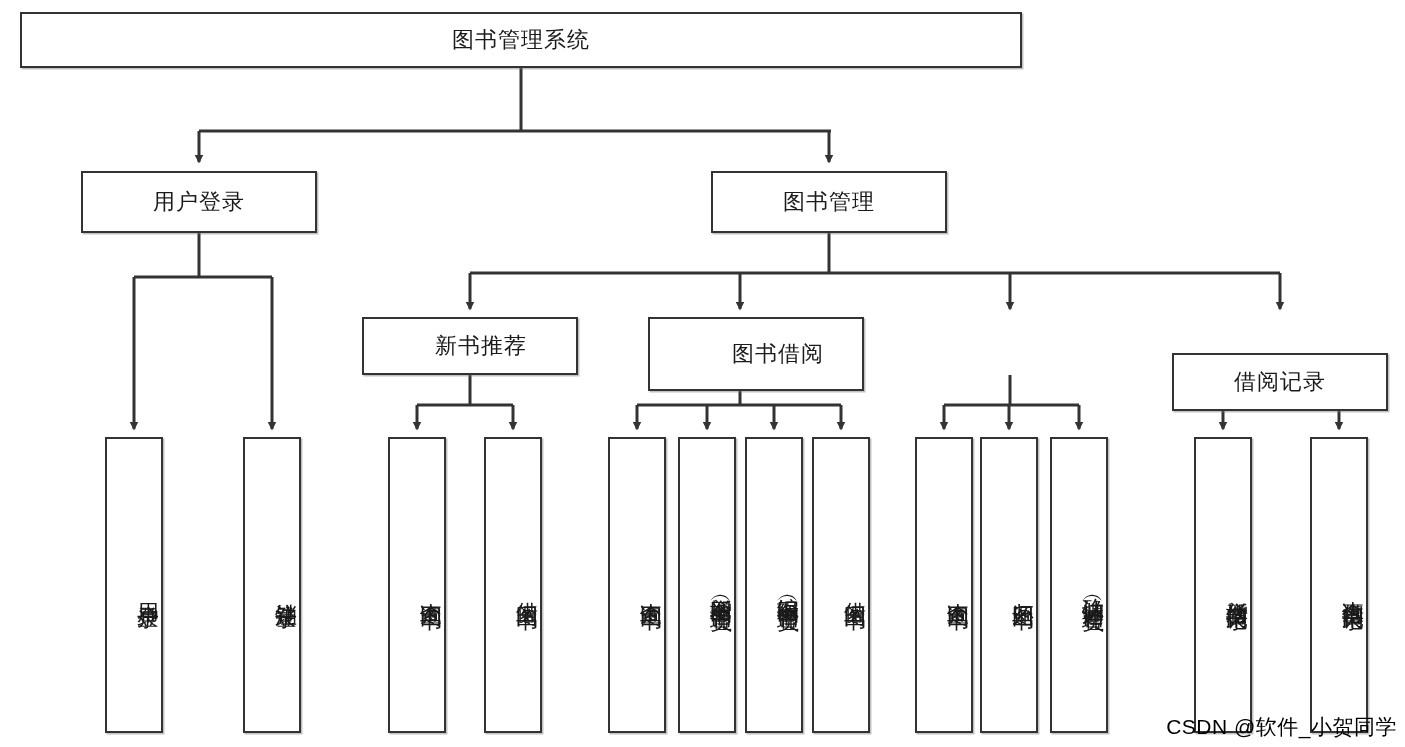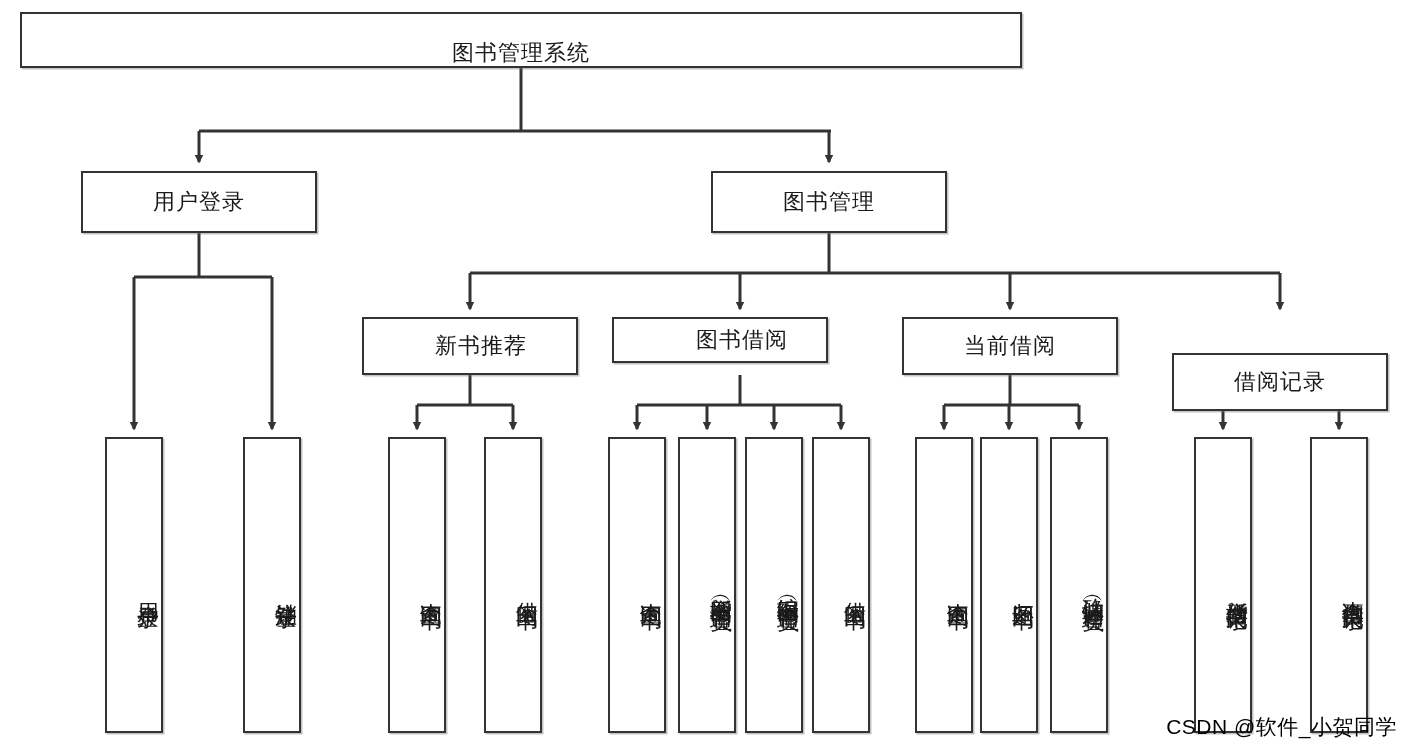--- a/index.html
+++ b/index.html
@@ -126,39 +126,36 @@
     </g>
 
     <g stroke="#333333" stroke-width="3" fill="none">
       <path d="M1280,375 L1280,405"></path>
       <path d="M1223,405 L1339,405"></path>
       <path d="M1223,405 L1223,429" marker-end="url(#arrowhead)"></path>
       <path d="M1339,405 L1339,429" marker-end="url(#arrowhead)"></path>
     </g>
   </svg>
 
-  <div class="node horiz" id="node-root" style="left: 20px; top: 12px; width: 1002px; height: 56px; align-items: flex-end;">
+  <div class="node horiz" id="node-root" style="left: 20px; top: 12px; width: 1002px; height: 56px;">
     <span>图书管理系统</span>
   </div>
 
   <div class="node horiz" id="node-l2-0" style="left: 81px; top: 171px; width: 236px; height: 62px;">
     <span>用户登录</span>
   </div>
   <div class="node horiz" id="node-l2-1" style="left: 711px; top: 171px; width: 236px; height: 62px;">
     <span>图书管理</span>
   </div>
 
   <div class="node horiz" id="node-l3-0" style="left: 362px; top: 317px; width: 216px; height: 58px; padding-left: 22px;">
     <span>新书推荐</span>
   </div>
-  <div class="node horiz" id="node-l3-1" style="left: 612px; top: 317px; width: 216px; height: 46px; padding-left: 44px;">
+  <div class="node horiz" id="node-l3-1" style="left: 648px; top: 317px; width: 216px; height: 74px; padding-left: 44px;">
     <span>图书借阅</span>
-  </div>
-  <div class="node horiz" id="node-l3-2" style="left: 902px; top: 317px; width: 216px; height: 58px;">
-    <span>当前借阅</span>
   </div>
   <div class="node horiz" id="node-l3-3" style="left: 1172px; top: 317px; width: 216px; height: 58px; margin-top: 36px;">
     <span>借阅记录</span>
   </div>
 
   <div class="node vert" id="node-leaf-0" style="left: 105px; top: 437px; width: 58px; height: 296px;">
     <span class="vtext">用户登录</span>
   </div>
   <div class="node vert" id="node-leaf-1" style="left: 243px; top: 437px; width: 58px; height: 296px;">
     <span class="vtext">注销登录</span>

